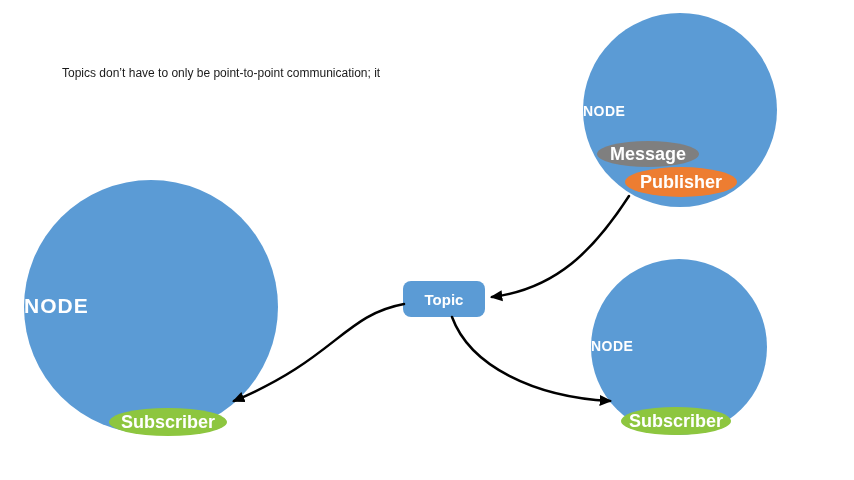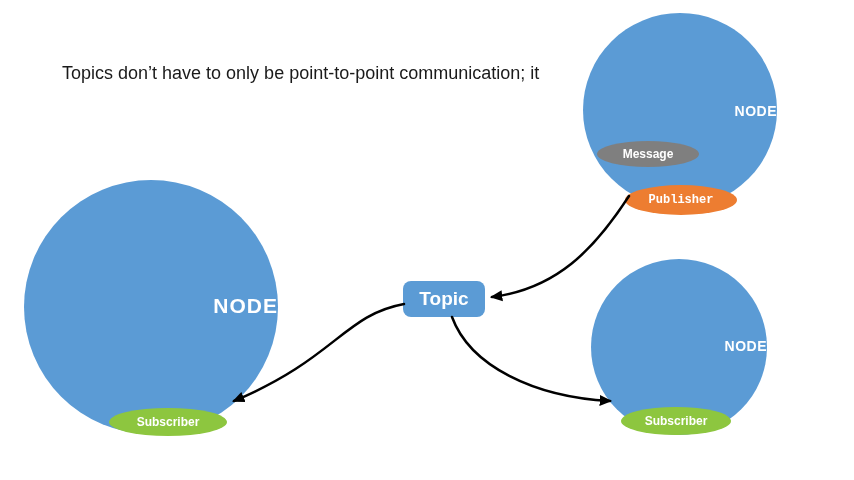--- a/index.html
+++ b/index.html
@@ -12,73 +12,73 @@
     position: relative;
     width: 854px;
     height: 480px;
     background: #ffffff;
     overflow: hidden;
   }
   .caption {
     position: absolute;
     left: 62px;
     top: 61px;
-    font-size: 18px;
+    font-size: 12px;
     line-height: 25px;
     color: var(--text, #1a1a1a);
   }
   .node-circle {
     position: absolute;
     border-radius: 50%;
     background: var(--node-blue, #5B9BD5);
   }
   .circle-left   { left: 24px;  top: 180px; width: 254px; height: 254px; }
   .circle-tright { left: 583px; top: 13px;  width: 194px; height: 194px; }
   .circle-bright { left: 591px; top: 259px; width: 176px; height: 176px; }
   .node-label {
     position: absolute;
     width: 100%;
-    text-align: right;
+    text-align: left;
     color: #ffffff;
     font-weight: bold;
   }
   .circle-left .node-label   { top: 114px; font-size: 21px; letter-spacing: 1px; }
   .circle-tright .node-label { top: 90px;  font-size: 14px; letter-spacing: 0.5px; }
   .circle-bright .node-label { top: 79px;  font-size: 14px; letter-spacing: 0.5px; }
   .badge {
     position: absolute;
     border-radius: 50%;
     display: flex;
     align-items: center;
     justify-content: center;
     color: #ffffff;
     font-weight: bold;
-    font-size: 12px;
+    font-size: 18px;
   }
   .badge-green  { background: var(--green, #8DC63F); margin-top: 20px; }
   .badge-orange { background: var(--orange, #ED7D31); }
   .badge-gray   { background: var(--gray, #7F7F7F); }
   .sub-left   { left: 85px; top: 208px; width: 118px; height: 28px; }
   .msg-tright { left: 14px; top: 128px; width: 102px; height: 26px; }
-  .pub-tright { left: 42px; top: 172px; width: 112px; height: 30px; font-family: Liberation Mono, monospace; }
+  .pub-tright { left: 42px; top: 154px; width: 112px; height: 30px; }
   .sub-bright { left: 30px; top: 128px; width: 110px; height: 28px; }
   .topic-box {
     position: absolute;
     left: 403px;
     top: 281px;
     width: 82px;
     height: 36px;
     border-radius: 8px;
     background: var(--node-blue, #5B9BD5);
     display: flex;
     align-items: center;
     justify-content: center;
     color: #ffffff;
     font-weight: bold;
-    font-size: 19px;
+    font-size: 15px;
   }
   .arrow-layer {
     position: absolute;
     left: 0;
     top: 0;
     width: 854px;
     height: 480px;
     pointer-events: none;
   }
   .arrow {

